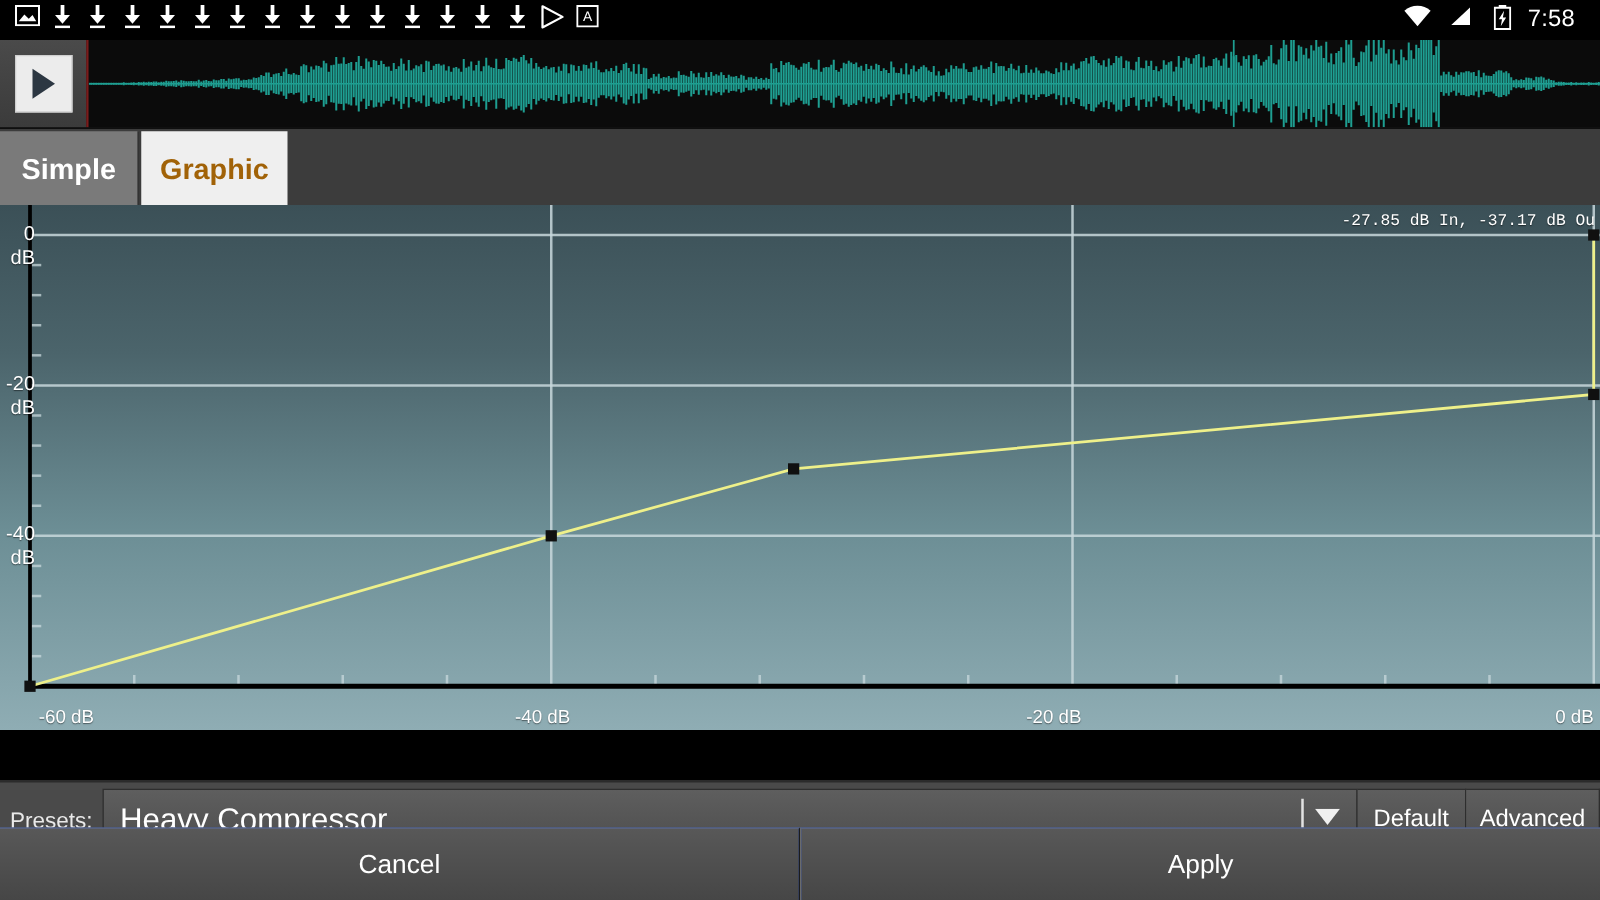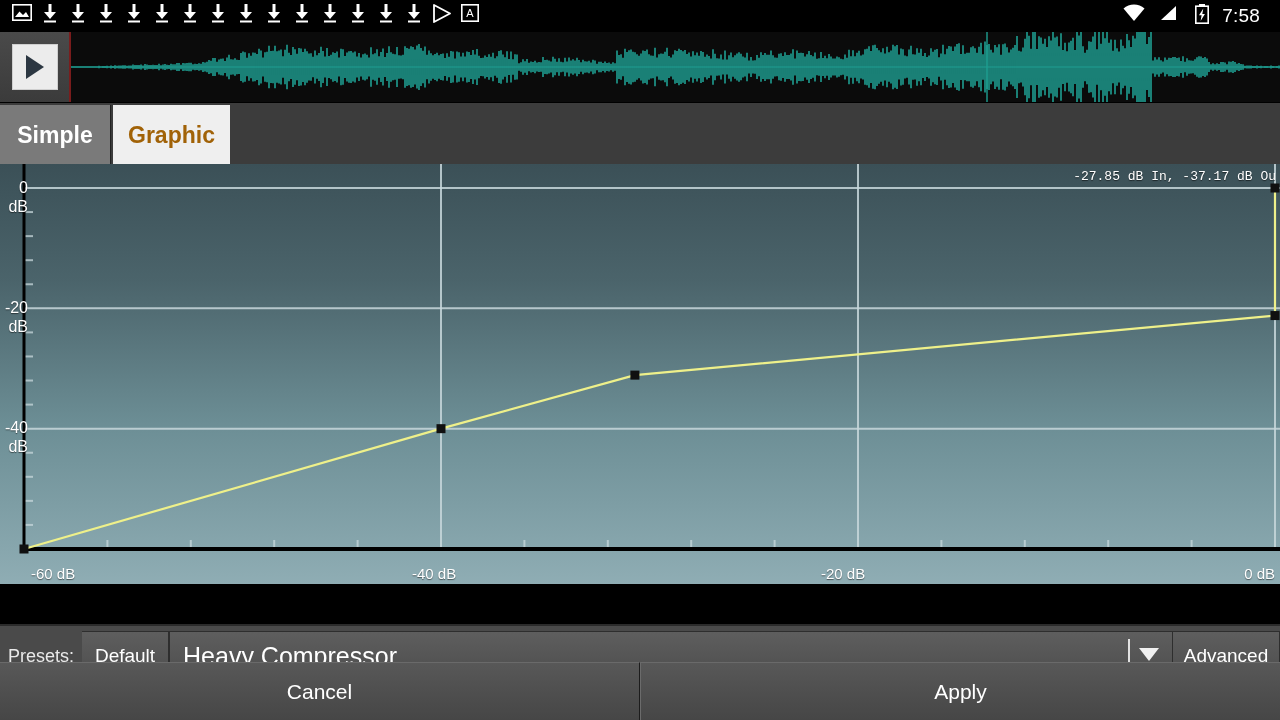--- a/index.html
+++ b/index.html
@@ -340,34 +340,34 @@
   </div>
 
   <div class="xlab" style="left:3px;margin-left:28px;">-60 dB</div>
   <div class="xlab" style="left:412px;">-40 dB</div>
   <div class="xlab" style="left:821px;">-20 dB</div>
   <div class="xlab" style="right:5px;">0 dB</div>
 </div>
 
 <div id="presets-row">
   <span id="presets-label">Presets:</span>
-  <div id="btn-default">
-    <span>Default</span>
-  </div>
   <div id="preset-select">
     <span id="preset-value">Heavy Compressor</span>
     <span id="preset-caret-wrap">
       <span id="preset-divider"></span>
       <span>
         <svg width="20" height="13" viewBox="0 0 20 13">
             <path d="M0 0 L20 0 L10 13 Z" fill="#f0f0f0"></path>
           </svg>
       </span>
     </span>
   </div>
+  <div id="btn-default">
+    <span>Default</span>
+  </div>
   <div id="btn-advanced">
     <span>Advanced</span>
   </div>
 </div>
 
 <div id="bottom-bar">
   <div class="bottom-btn" id="btn-cancel">
     <span>Cancel</span>
   </div>
   <div class="bottom-btn" id="btn-apply">

